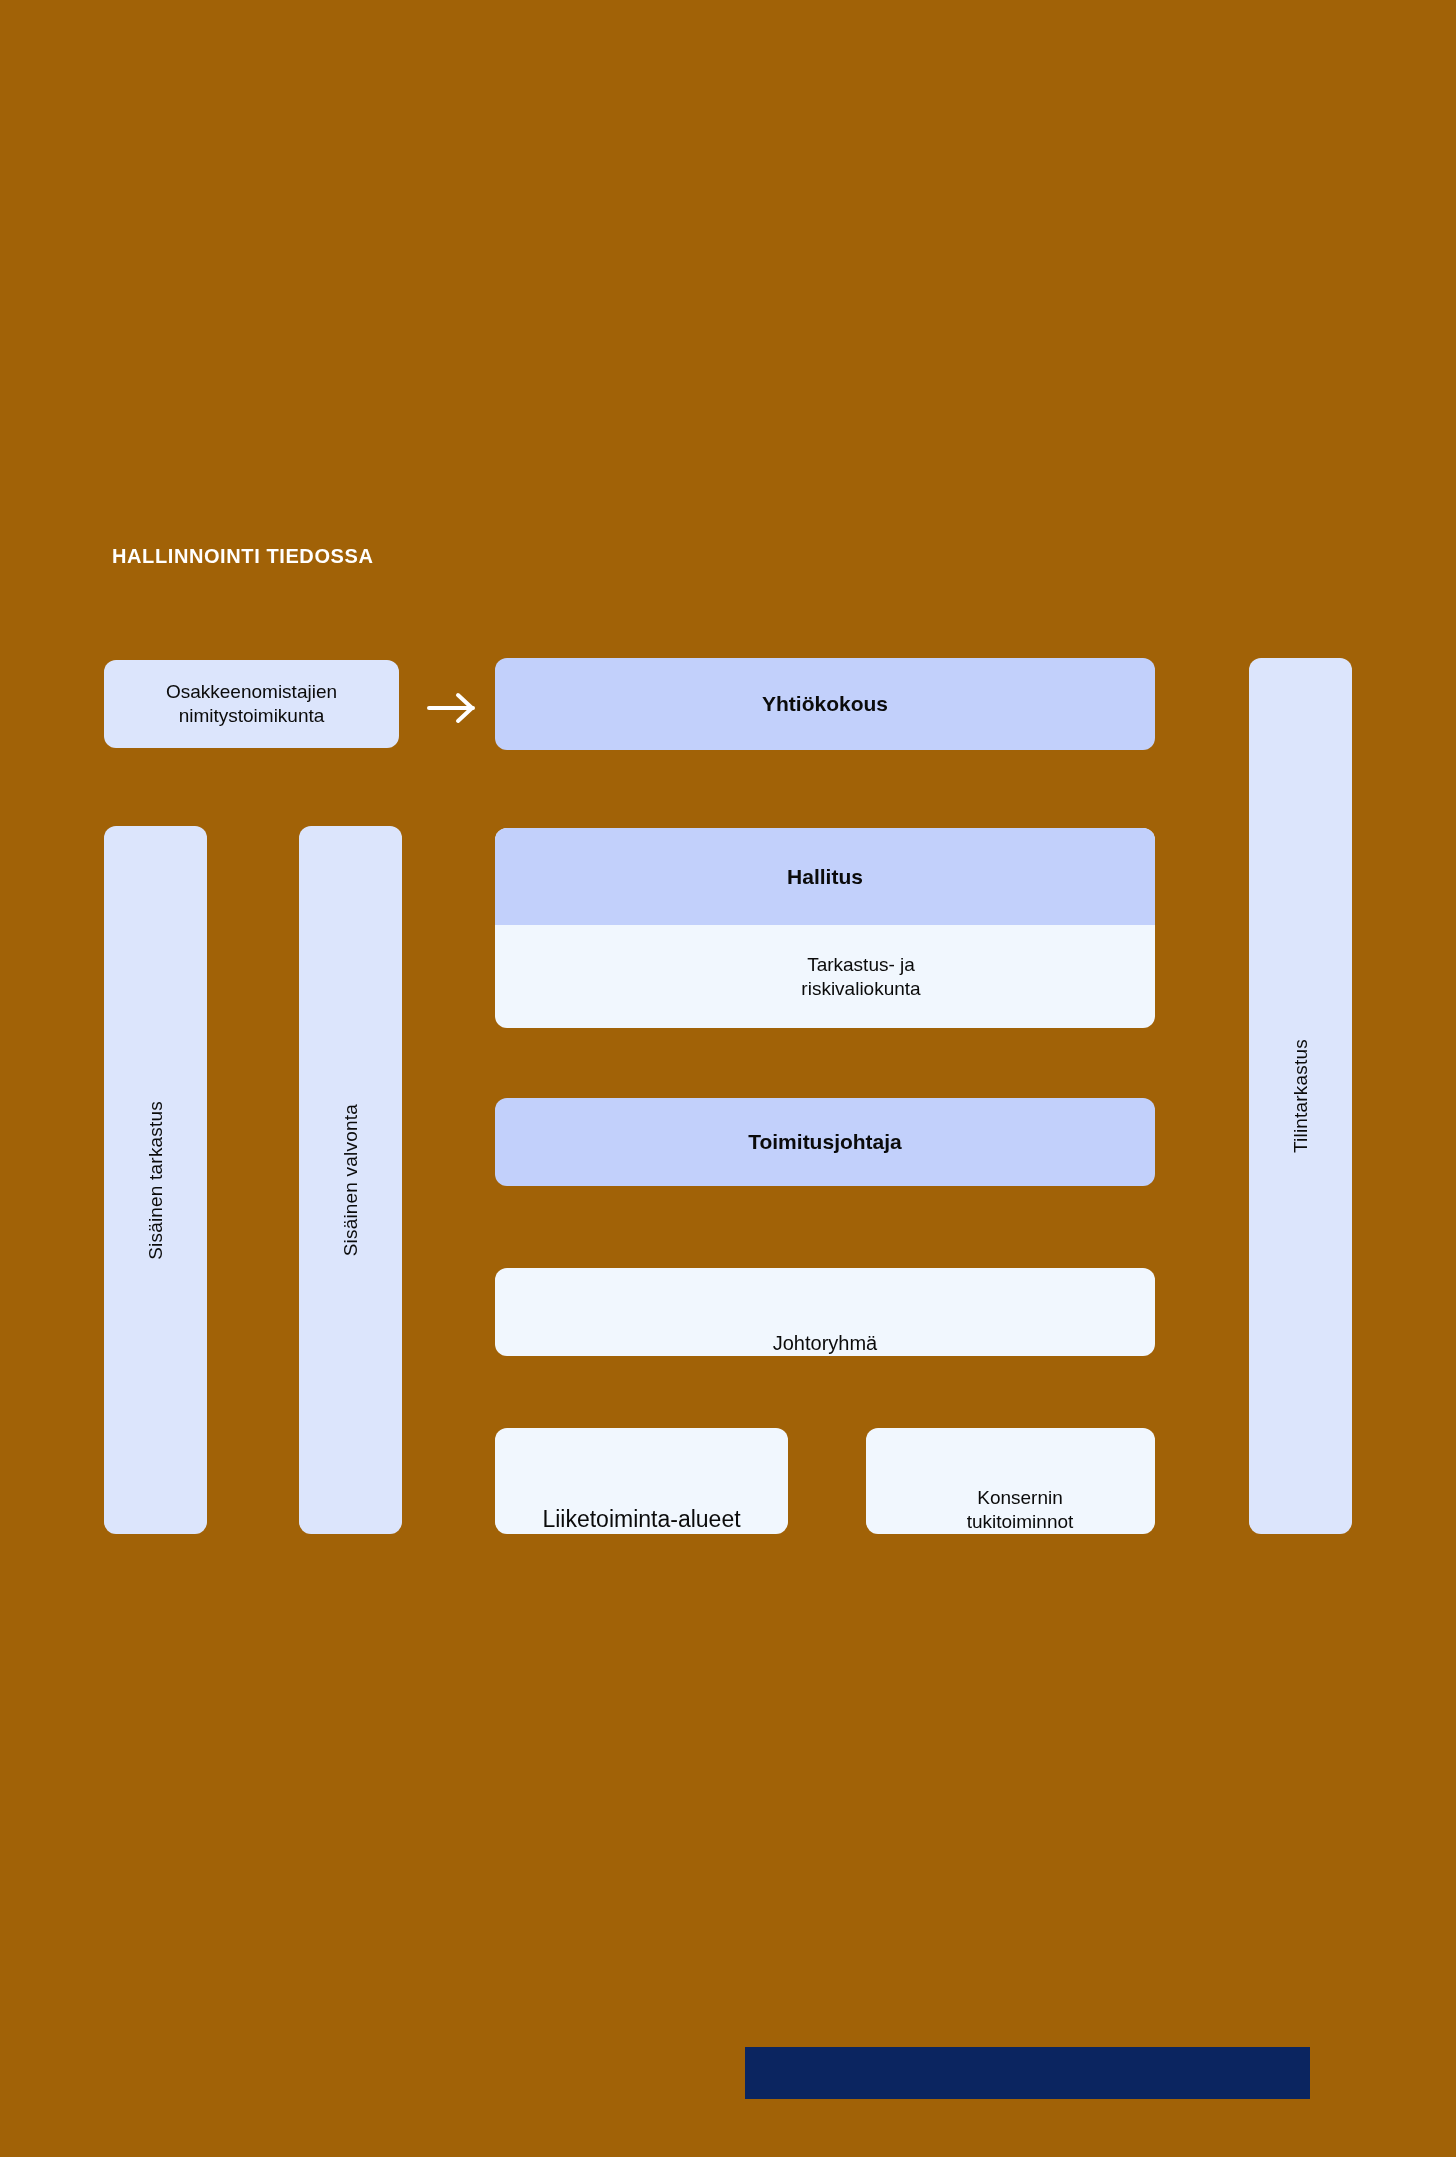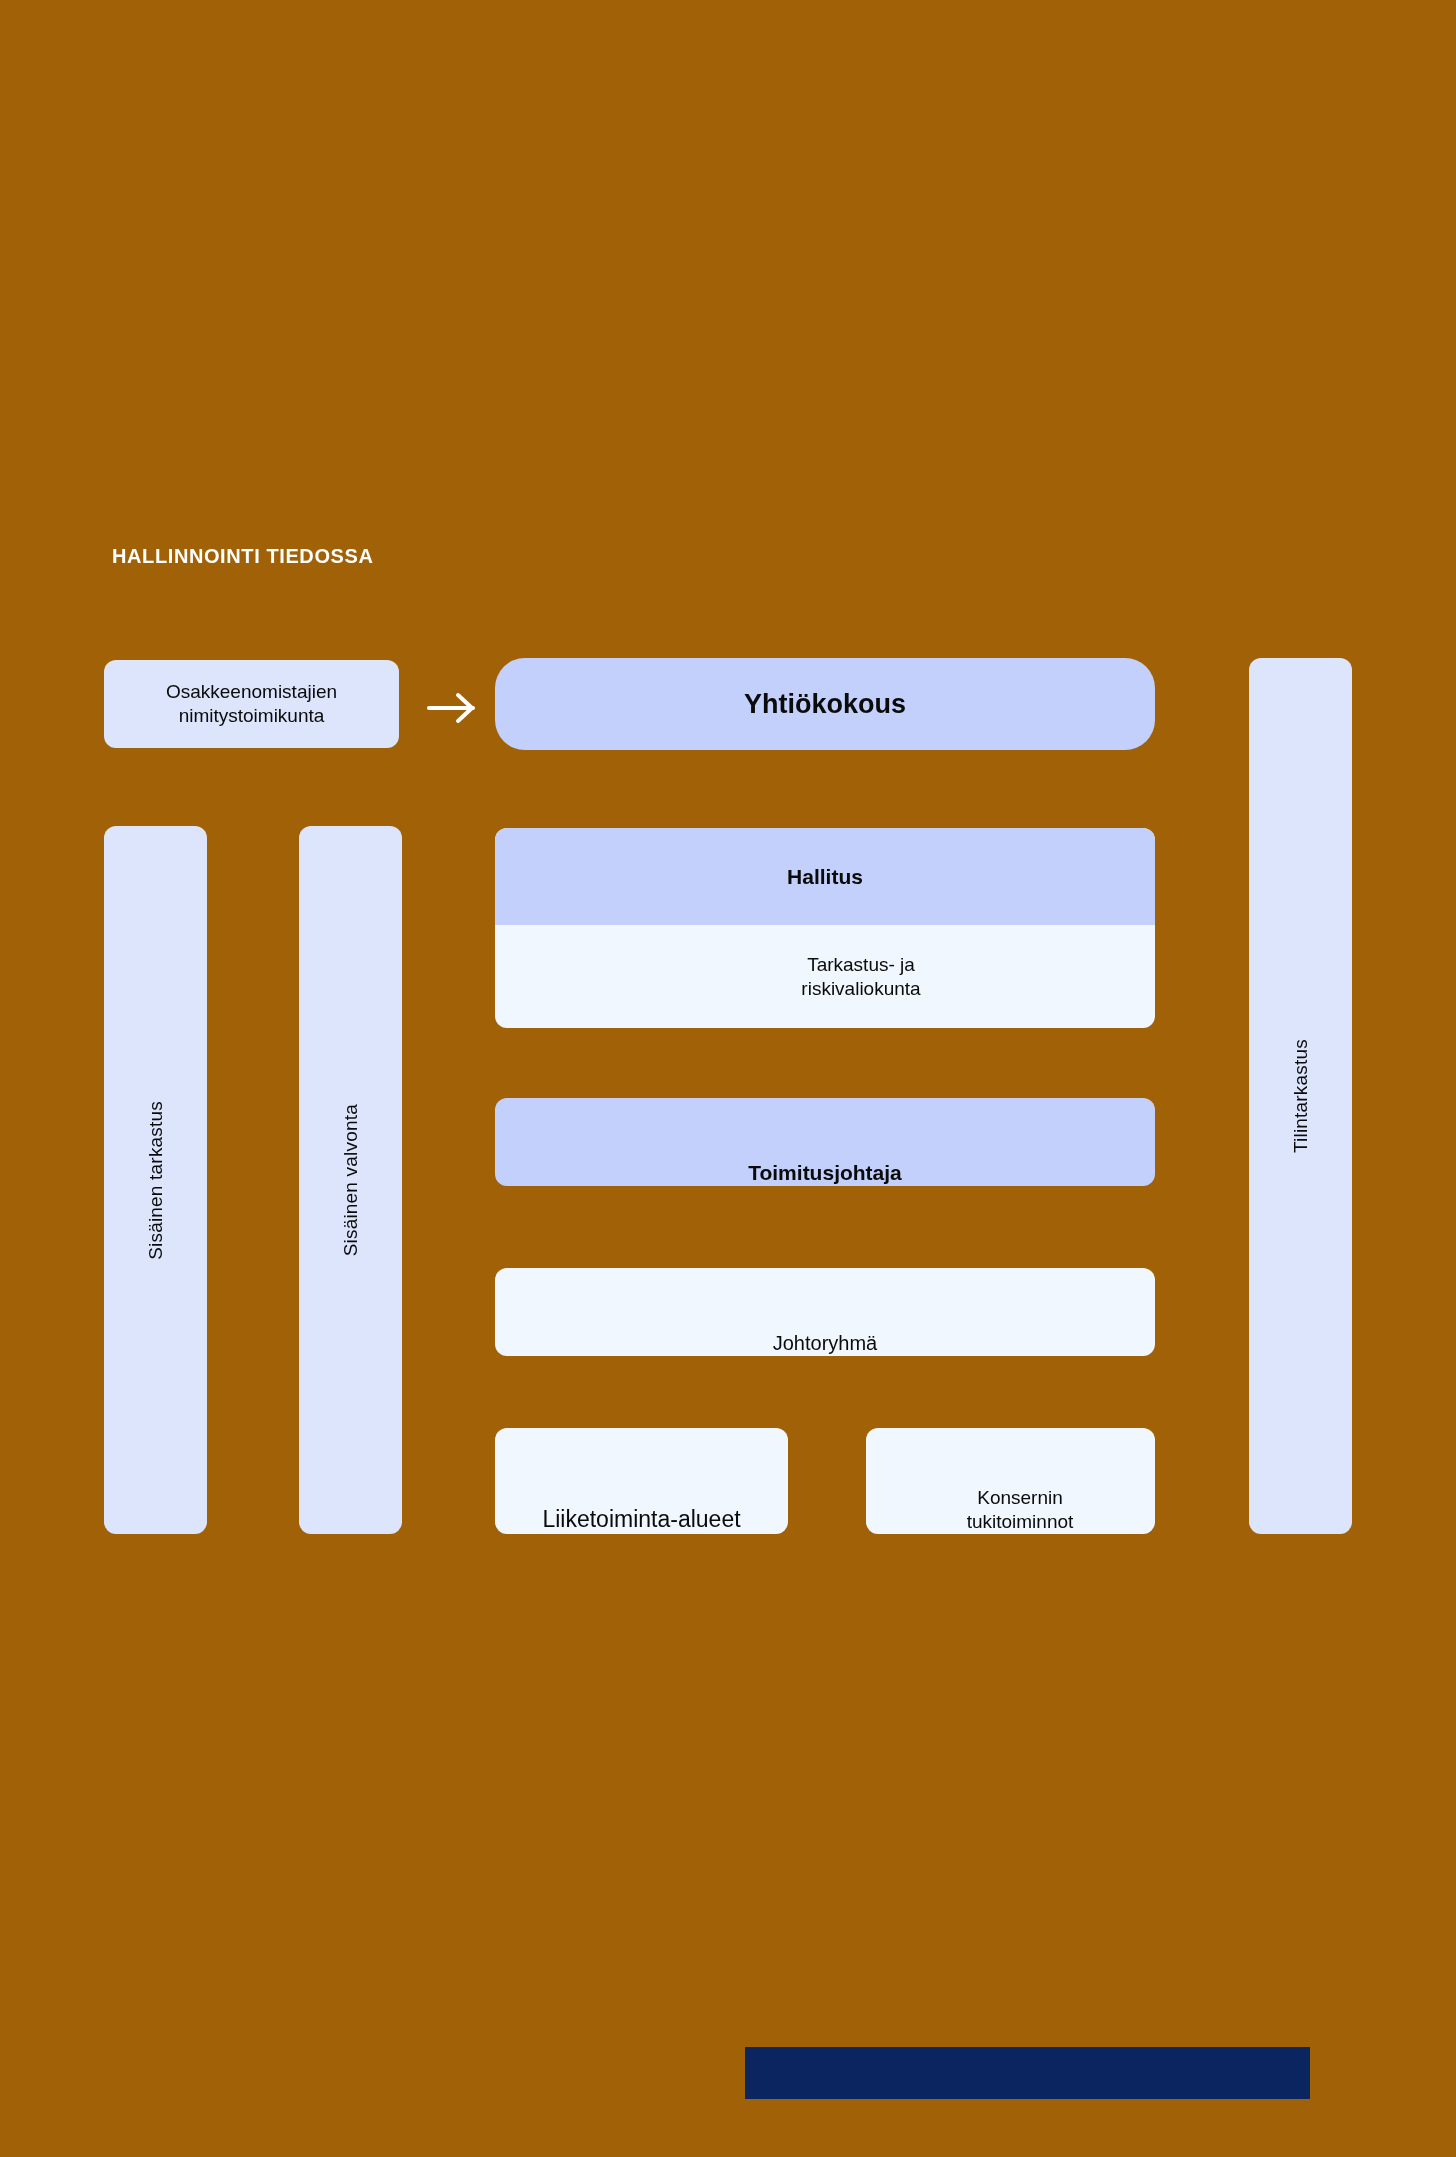--- a/index.html
+++ b/index.html
@@ -64,22 +64,21 @@
   #arrow-connector {
     position: absolute;
     left: 425px; top: 688px;
     width: 56px; height: 40px;
   }
 
   
   #agm-box {
     left: 495px; top: 658px;
     width: 660px; height: 92px;
-    font-size: 27px;
-    border-radius: 30px;
+    font-size: 21px;
   }
 
   
   #board-group {
     position: absolute;
     left: 495px; top: 828px;
     width: 660px; height: 200px;
     border-radius: 12px;
     overflow: hidden;
     background: #f1f7fe;
@@ -111,21 +110,20 @@
     color: #0b0b0b;
     line-height: 1.26;
   }
   #committee-remuneration { padding-right: 72px; }
   #committee-audit-risk   { padding-left: 72px; }
 
   #ceo-box {
     left: 495px; top: 1098px;
     width: 660px; height: 88px;
     font-size: 21px;
-    align-items: flex-end;
   }
 
   #management-team-box {
     left: 495px; top: 1268px;
     width: 660px; height: 88px;
     font-size: 20px;
   }
 
   #business-areas-box {
     left: 495px; top: 1428px;

